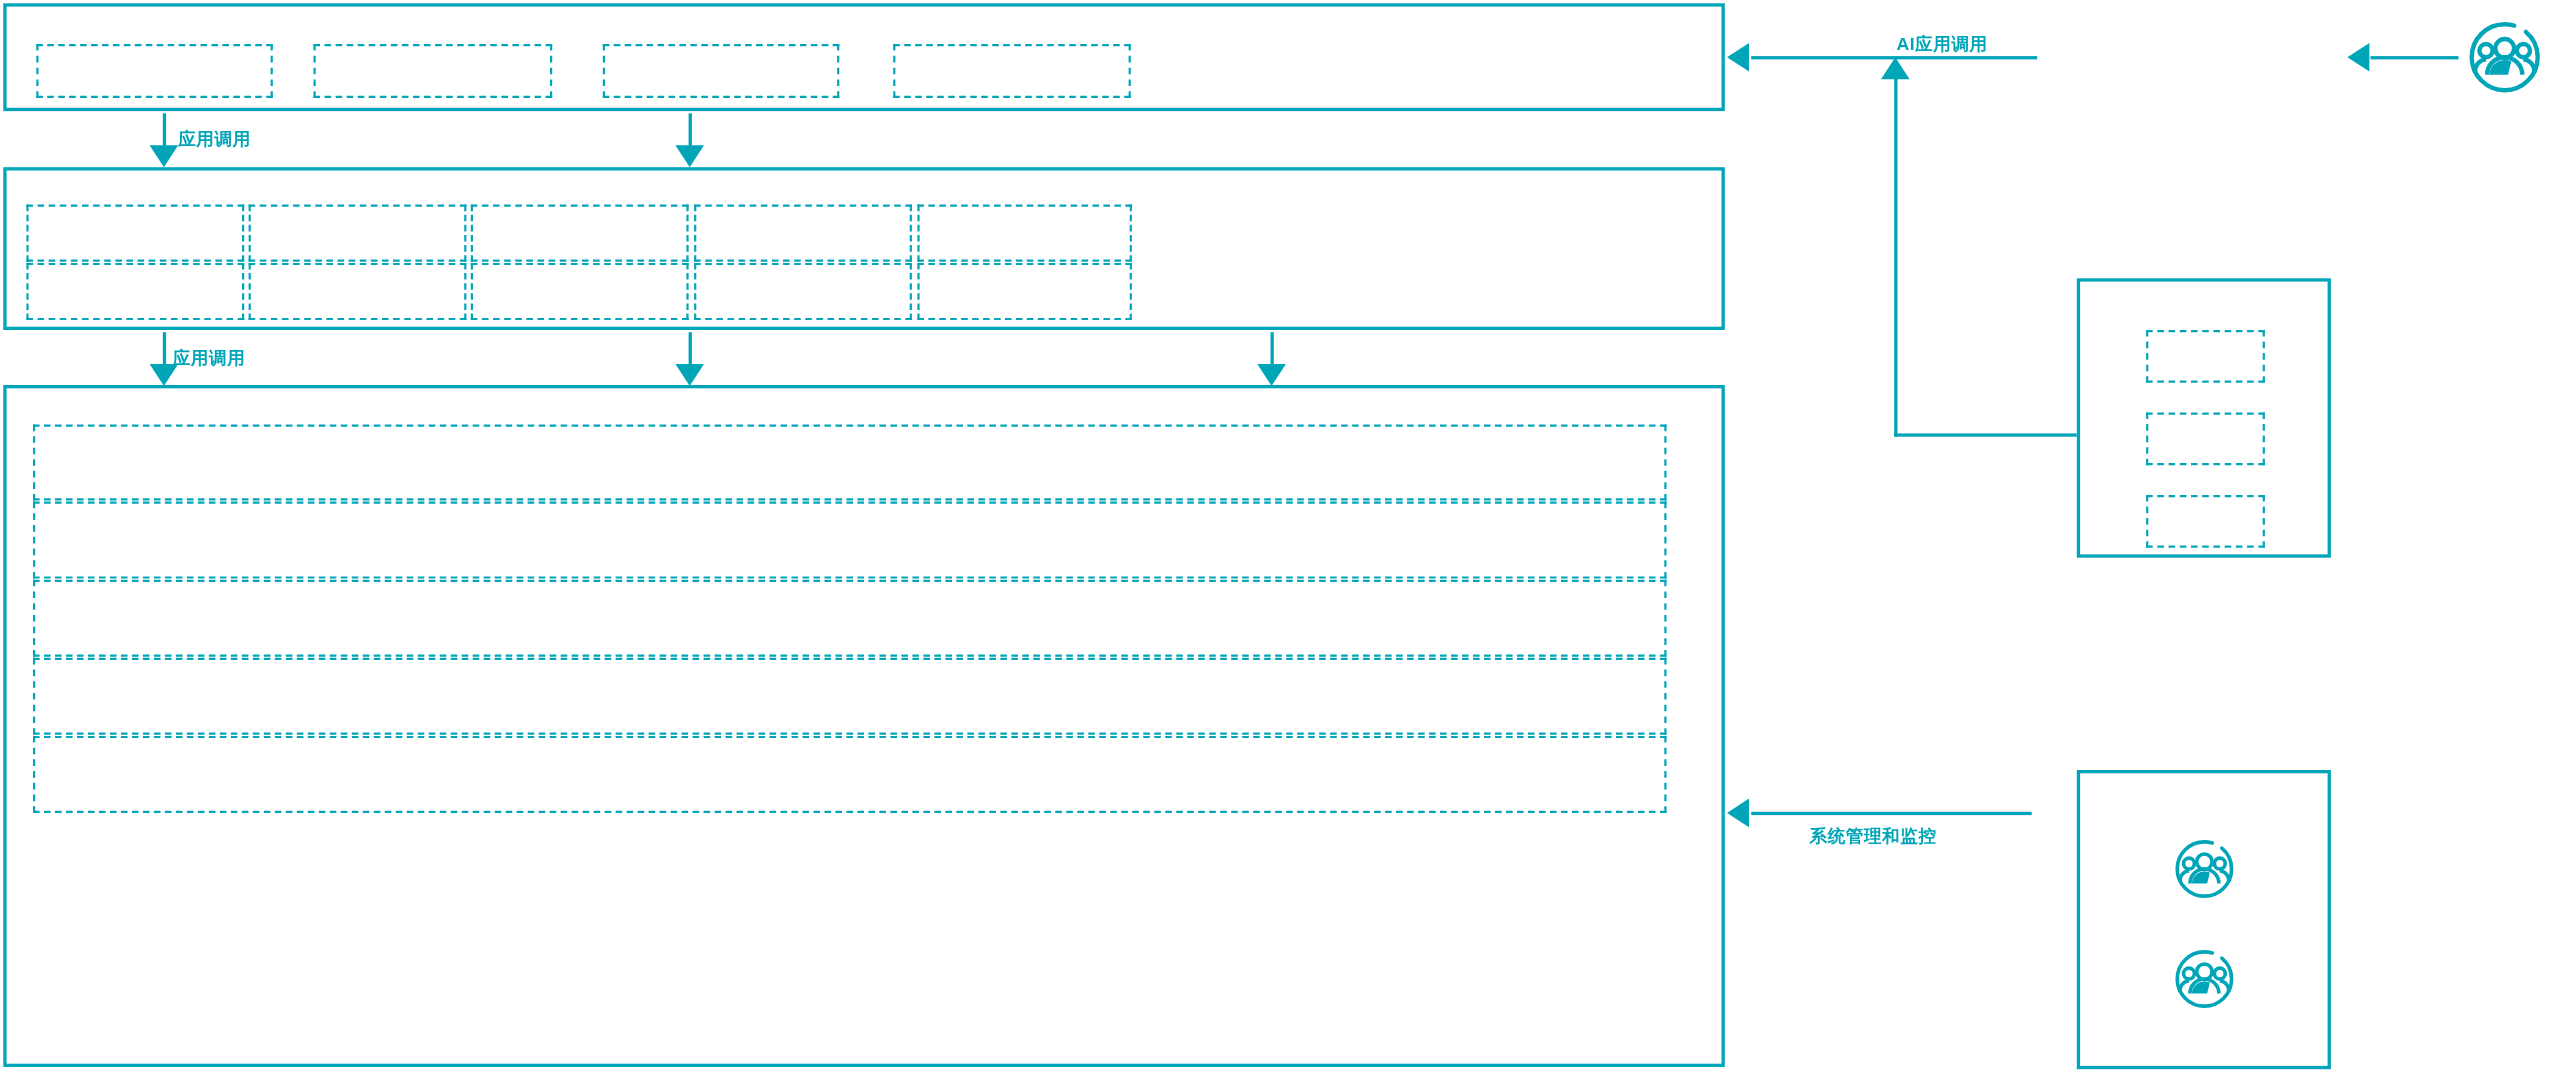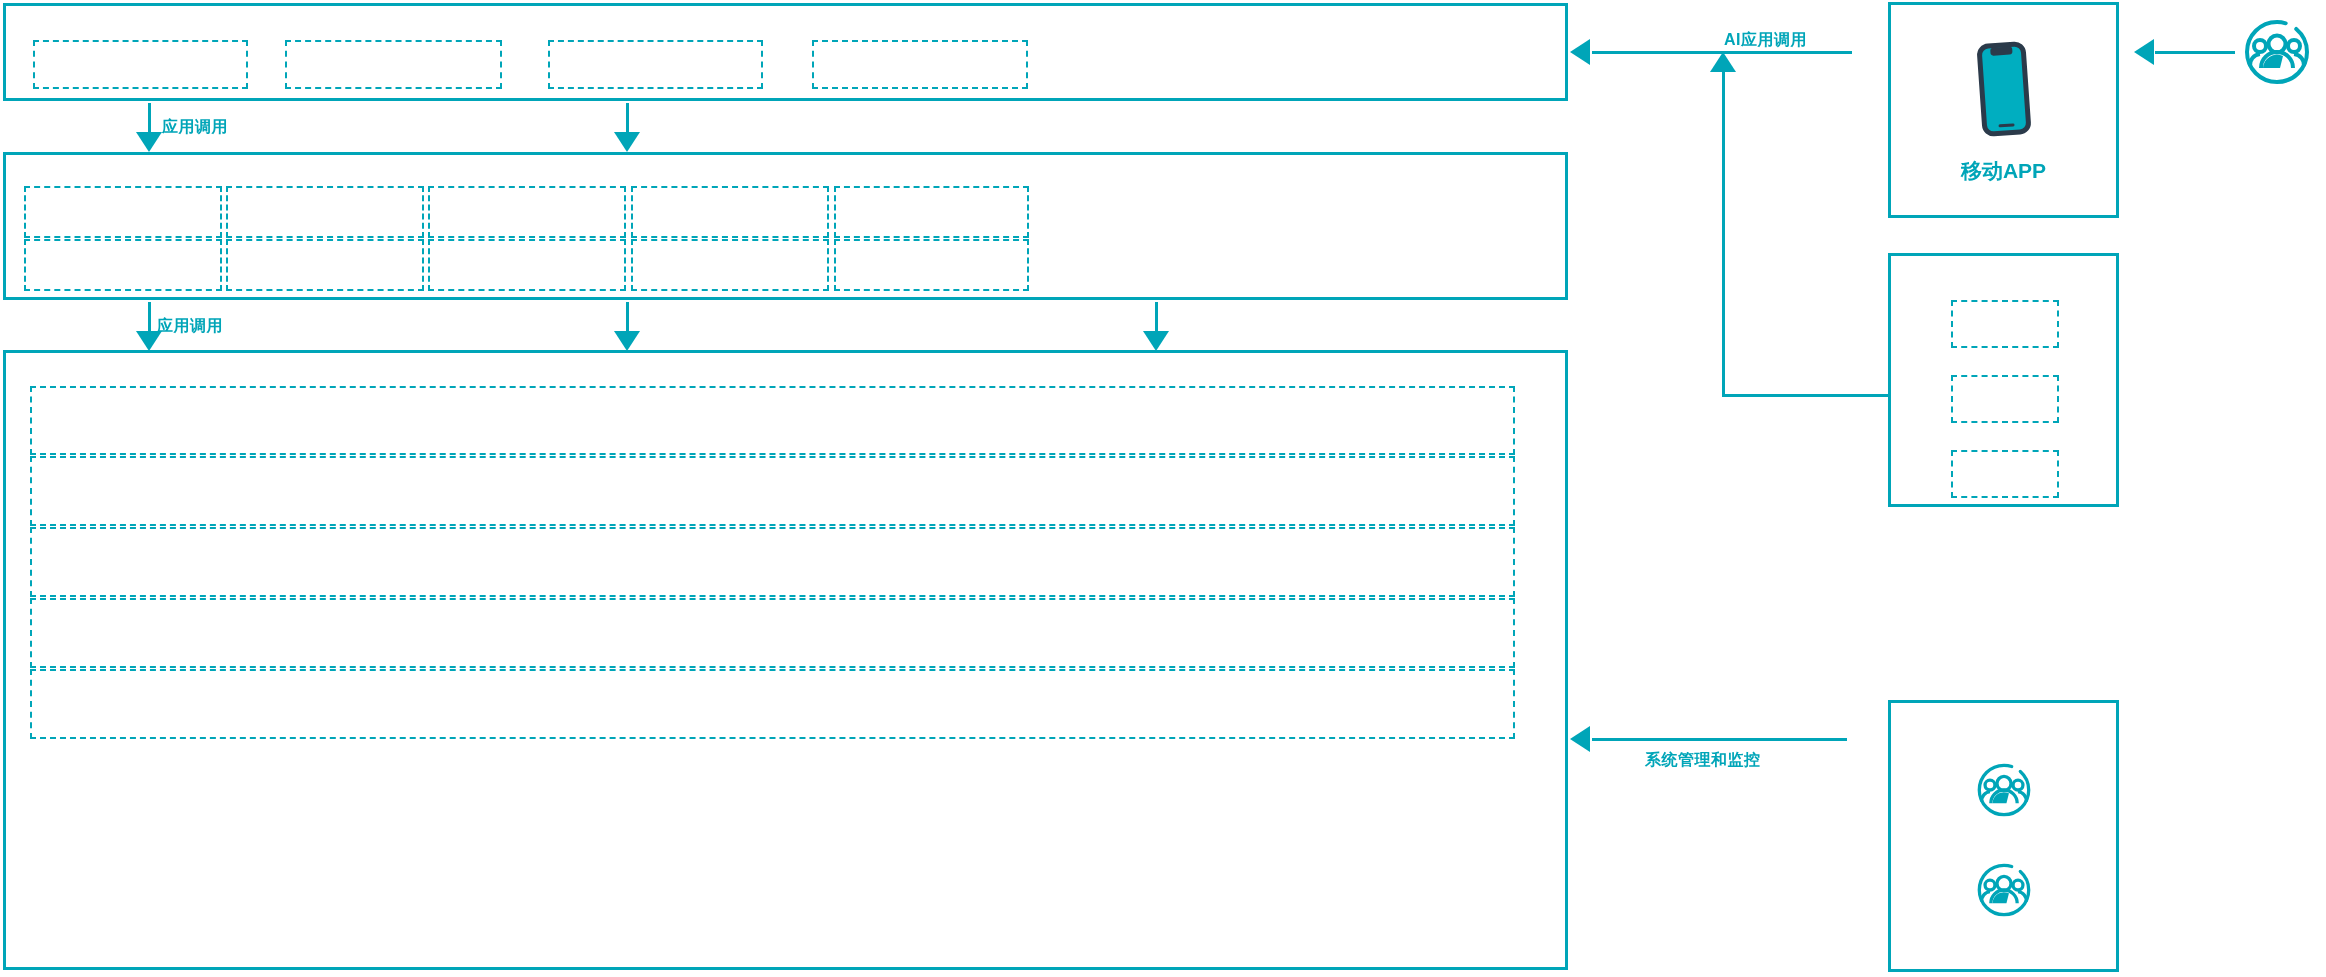--- a/index.html
+++ b/index.html
@@ -185,32 +185,20 @@
   </div>
 
   <div class="hline" style="left:1592px; top:51px; width:260px;"></div>
   <div class="arrow-left" style="left:1570px; top:39px;"></div>
   <div class="flow-label" style="left:1724px; top:30px;">AI应用调用</div>
 
   <div class="vline" style="left:1722px; top:71px; height:326px;"></div>
   <div class="arrow-up" style="left:1710px; top:52px;"></div>
   <div class="hline" style="left:1722px; top:394px; width:166px;"></div>
 
-  <div class="panel" style="left:1888px; top:2px; width:231px; height:216px;">
-    <span class="icon-holder" style="left:50%; top:36px; transform:translateX(-50%);">
-      <svg width="64" height="96" viewBox="0 0 64 96" xmlns="http://www.w3.org/2000/svg">
-        <g transform="rotate(-4 32 48)">
-          <rect x="10" y="4" width="44" height="88" rx="9" ry="9" fill="#00aec0" stroke="#2b3a4a" stroke-width="5"></rect>
-          <path d="M24 6 h16 a3 3 0 0 1 3 3 v2 a3 3 0 0 1 -3 3 h-16 a3 3 0 0 1 -3 -3 v-2 a3 3 0 0 1 3 -3 z" fill="#2b3a4a"></path>
-          <rect x="24" y="83" width="16" height="3" rx="1.5" fill="#2b3a4a"></rect>
-        </g>
-      </svg>
-    </span>
-    <span class="panel-caption" style="left:0; top:152px;">移动APP</span>
-  </div>
 
   <div class="hline" style="left:2155px; top:51px; width:80px;"></div>
   <div class="arrow-left" style="left:2134px; top:39px;"></div>
 
   <span class="icon-holder" style="left:2243px; top:18px;">
     <svg width="68" height="68" viewBox="0 0 68 68" xmlns="http://www.w3.org/2000/svg">
       <circle cx="34" cy="34" r="30" fill="none" stroke="#00a5b8" stroke-width="4" stroke-dasharray="150 12" stroke-linecap="round"></circle>
       <circle cx="34" cy="26" r="8.5" fill="none" stroke="#00a5b8" stroke-width="4"></circle>
       <path d="M18 50 a16 16 0 0 1 32 0" fill="none" stroke="#00a5b8" stroke-width="4"></path>
       <path d="M20 50 a14 14 0 0 1 20 -12 l-3 12 z" fill="#00a5b8"></path>

